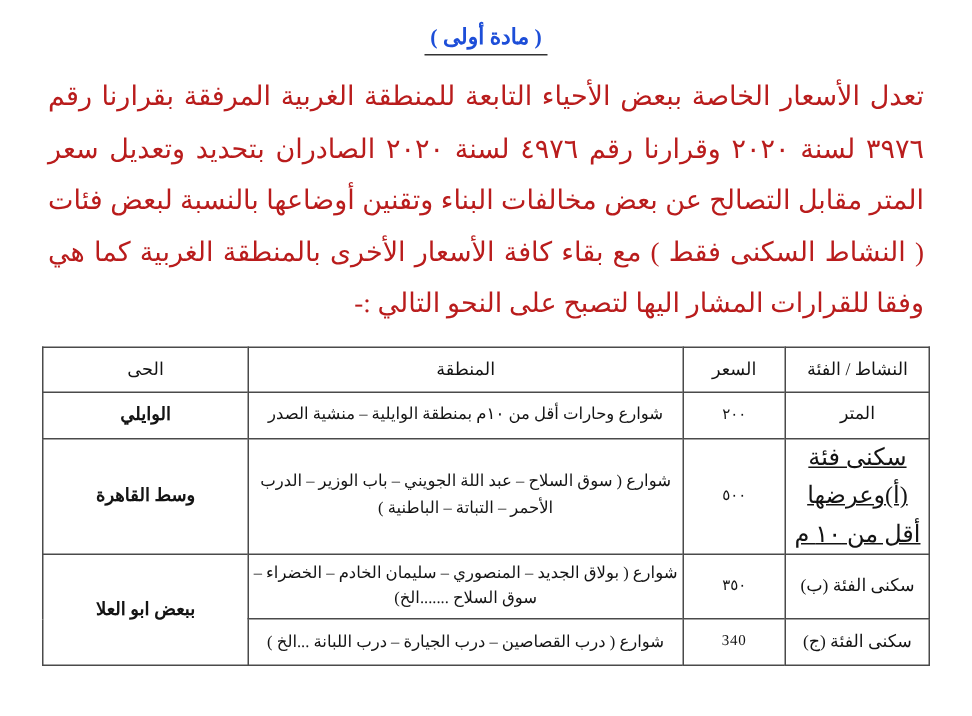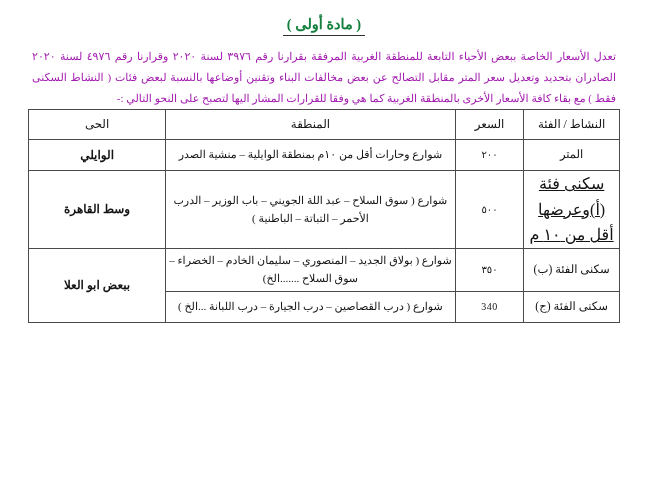--- a/index.html
+++ b/index.html
@@ -27,34 +27,35 @@
     display: flex;
     justify-content: center;
     align-items: center;
     margin-top: 6px;
     margin-bottom: 10px;
   }
   .heading-title {
     font-weight: bold;
     font-size: 14.5px;
     letter-spacing: 0;
-    color: #15803d;
+    color: #1d4ed8;
     border-bottom: 1.3px solid #333;
     padding: 0 4px 2px 4px;
     white-space: nowrap;
   }
 
   
   .body-text {
-    font-size: 11px;
+    font-size: 18px;
     line-height: 1.92;
     text-align: justify;
     text-align-last: right;
     padding: 0 4px;
-    color: #a21caf;
+    margin-bottom: 11px;
+    color: #b91c1c;
   }
   .body-text p { margin: 0; }
 
   
   table.price-table {
     width: 100%;
     border-collapse: collapse;
     table-layout: fixed;
     font-size: 11.6px;
     color: #141414;

